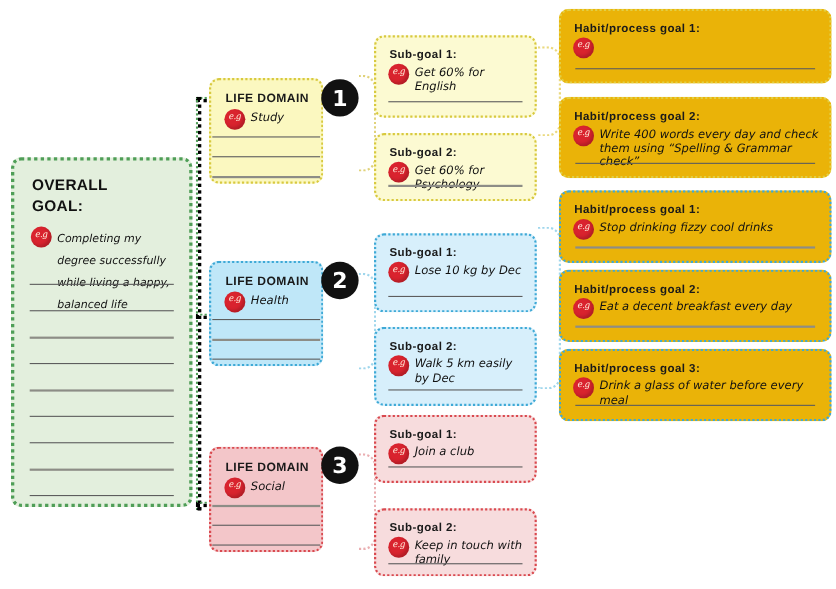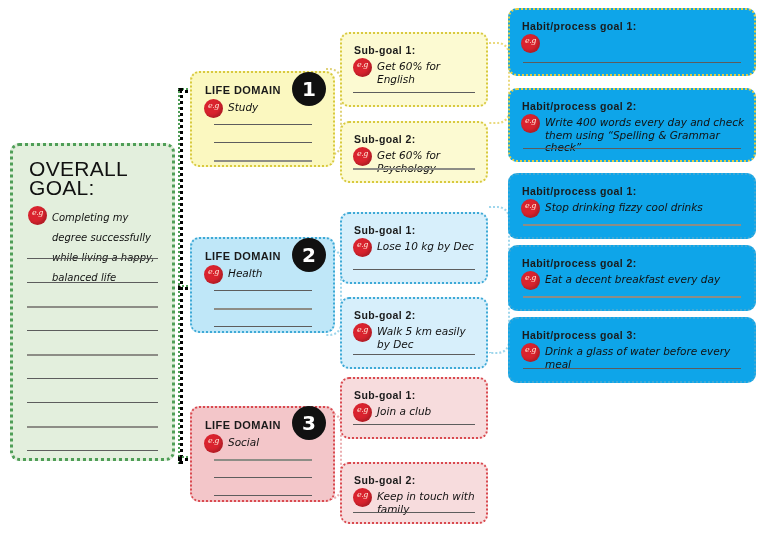--- a/index.html
+++ b/index.html
@@ -39,28 +39,28 @@
   .lines{position:absolute;left:0;right:0;}
   .ln{height:1px;background:#5d5d5d;margin:0 auto;}
   .ln.thick{height:2px;background:#8d8d86;}
 
   
   #overall{
     left:10px;top:143px;width:165px;height:318px;
     background:#e3efdd;border:3px dotted #4f9e57;
   }
   #overall .title{
-    font-size:21px;font-weight:normal;letter-spacing:.3px;
+    font-size:14px;font-weight:bold;letter-spacing:.3px;
     color:#111;line-height:19px;padding:13px 0 0 16px;
   }
   #overall .goaltext{padding:9px 12px 0 15px;}
   #overall .hand{font-size:10px;line-height:20px;}
 
   
-  .domain{width:145px;}
+  .domain{width:104px;}
   .domain .head{font-size:11px;padding:11px 0 0 13px;}
   .domain .row{padding:3px 8px 0 12px;text-align:center;}
   .badge{
     position:absolute;width:34px;height:34px;border-radius:50%;
     background:#111;color:#fff;font-size:20px;font-weight:bold;
     text-align:center;line-height:34px;font-family:"DejaVu Sans",sans-serif;
   }
 
   #d1{left:190px;top:71px;height:96px;background:#fbf8c0;border:2px dotted #d8c93f;}
   #d2{left:190px;top:237px;height:96px;background:#bfe7f8;border:2px dotted #3ea9d6;}
@@ -74,21 +74,21 @@
   .sub .head{font-size:10.5px;padding:10px 0 0 12px;}
   .sub .row{padding:2px 8px 0 11px;}
   #s1{left:340px;top:32px;height:75px;background:#fcfad2;border:2px dotted #d8c93f;}
   #s2{left:340px;top:121px;height:62px;background:#fcfad2;border:2px dotted #d8c93f;}
   #s3{left:340px;top:212px;height:72px;background:#d7effb;border:2px dotted #3ea9d6;}
   #s4{left:340px;top:297px;height:72px;background:#d7effb;border:2px dotted #3ea9d6;}
   #s5{left:340px;top:377px;height:62px;background:#f7dcdd;border:2px dotted #d9494f;}
   #s6{left:340px;top:462px;height:62px;background:#f7dcdd;border:2px dotted #d9494f;}
 
   
-  .habit{width:248px;background:#0ea5e9;}
+  .habit{width:248px;background:#eab308;}
   .habit .head{font-size:10.5px;padding:10px 0 0 12px;}
   .habit .row{padding:2px 10px 0 11px;}
   #h1{left:508px;top:8px;height:68px;border:2px dotted #e2cf45;}
   #h2{left:508px;top:88px;height:74px;border:2px dotted #e2cf45;}
   #h3{left:508px;top:173px;height:66px;border:2px dotted #3ea9d6;}
   #h4{left:508px;top:245px;height:66px;border:2px dotted #3ea9d6;}
   #h5{left:508px;top:317px;height:66px;border:2px dotted #3ea9d6;}
 
   
   .conn{position:absolute;border-style:dotted;}

